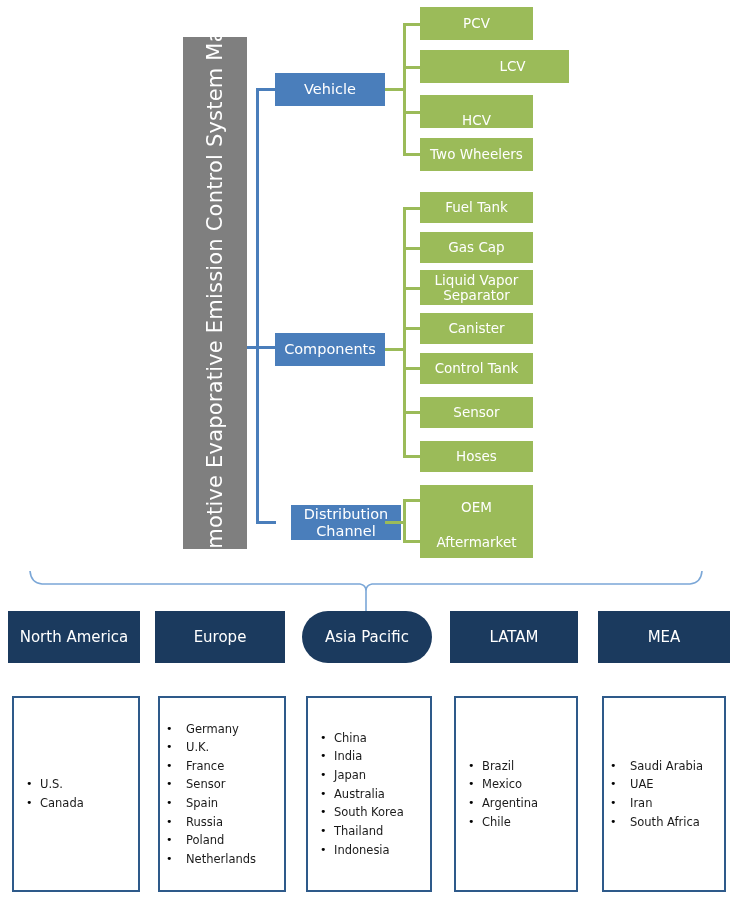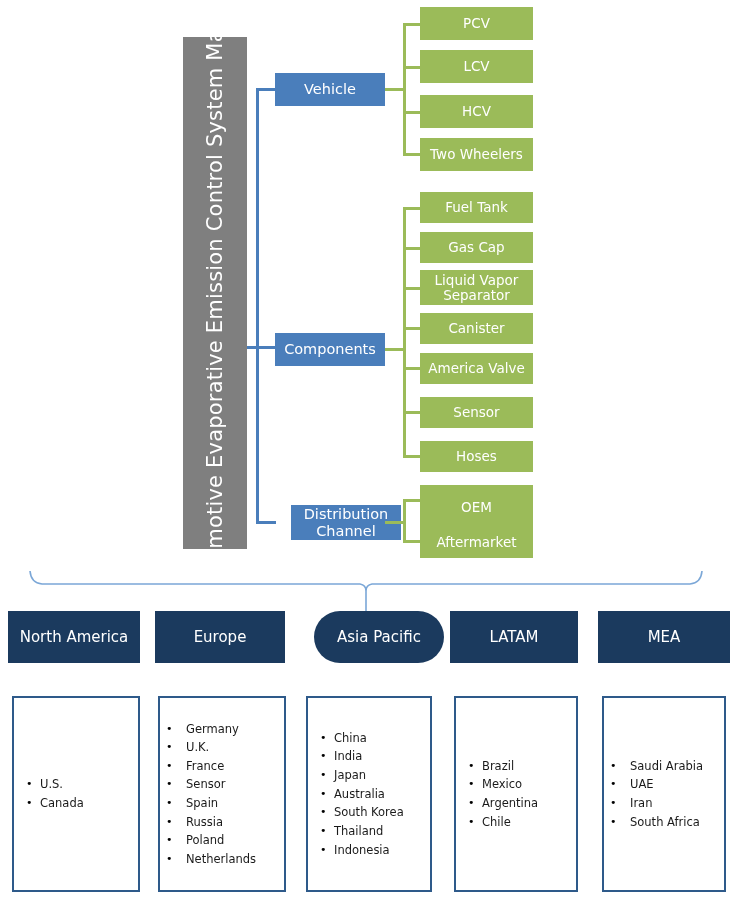--- a/index.html
+++ b/index.html
@@ -112,24 +112,24 @@
 <div class="lng" style="left:385px;top:88px;width:18px;height:3px;"></div>
 <div class="lng" style="left:403px;top:24px;width:3px;height:131px;"></div>
 <div class="lng" style="left:403px;top:23px;width:18px;height:3px;"></div>
 <div class="lng" style="left:403px;top:66px;width:18px;height:3px;"></div>
 <div class="lng" style="left:403px;top:111px;width:18px;height:3px;"></div>
 <div class="lng" style="left:403px;top:153px;width:18px;height:3px;"></div>
 
 <div class="abs green-box" style="left:420px;top:7px;width:113px;height:33px;">
   <span>PCV</span>
 </div>
-<div class="abs green-box" style="left:420px;top:50px;width:113px;height:33px;">
+<div class="abs green-box" style="left:420px;top:50px;width:113px;height:33px;padding-left:36px;">
   <span>LCV</span>
 </div>
-<div class="abs green-box" style="left:420px;top:95px;width:113px;height:33px;">
+<div class="abs green-box" style="left:420px;top:95px;width:113px;height:33px;align-items:flex-end;">
   <span>HCV</span>
 </div>
 <div class="abs green-box" style="left:420px;top:138px;width:113px;height:33px;">
   <span>Two Wheelers</span>
 </div>
 
 <div class="lng" style="left:385px;top:348px;width:18px;height:3px;"></div>
 <div class="lng" style="left:403px;top:207px;width:3px;height:250px;"></div>
 <div class="lng" style="left:403px;top:207px;width:18px;height:3px;"></div>
 <div class="lng" style="left:403px;top:247px;width:18px;height:3px;"></div>
@@ -145,21 +145,21 @@
 <div class="abs green-box" style="left:420px;top:232px;width:113px;height:31px;">
   <span>Gas Cap</span>
 </div>
 <div class="abs green-box" style="left:420px;top:270px;width:113px;height:35px;">
   <span>Liquid Vapor Separator</span>
 </div>
 <div class="abs green-box" style="left:420px;top:313px;width:113px;height:31px;">
   <span>Canister</span>
 </div>
 <div class="abs green-box" style="left:420px;top:353px;width:113px;height:31px;">
-  <span>America Valve</span>
+  <span>Control Tank</span>
 </div>
 <div class="abs green-box" style="left:420px;top:397px;width:113px;height:31px;">
   <span>Sensor</span>
 </div>
 <div class="abs green-box" style="left:420px;top:441px;width:113px;height:31px;">
   <span>Hoses</span>
 </div>
 
 <div class="lng" style="left:385px;top:521px;width:18px;height:3px;"></div>
 <div class="lng" style="left:403px;top:499px;width:3px;height:44px;"></div>
@@ -176,21 +176,21 @@
 <svg class="brace" viewBox="0 0 732 60">
   <path d="M30,16 Q31,28 42,29 L360,29 Q366,30 366,36 L366,56 L366,36 Q366,30 372,29 L690,29 Q701,28 702,16" fill="none" stroke="#7ba7d7" stroke-width="1.6"></path>
 </svg>
 
 <div class="abs region-head" style="left:8px;width:132px;">
   <span>North America</span>
 </div>
 <div class="abs region-head" style="left:155px;width:130px;">
   <span>Europe</span>
 </div>
-<div class="abs region-head" style="left:314px;width:130px;border-radius:26px;">
+<div class="abs region-head" style="left:302px;width:130px;border-radius:26px;">
   <span>Asia Pacific</span>
 </div>
 <div class="abs region-head" style="left:450px;width:128px;">
   <span>LATAM</span>
 </div>
 <div class="abs region-head" style="left:598px;width:132px;">
   <span>MEA</span>
 </div>
 
 <div class="abs region-list" style="left:12px;width:128px;">

